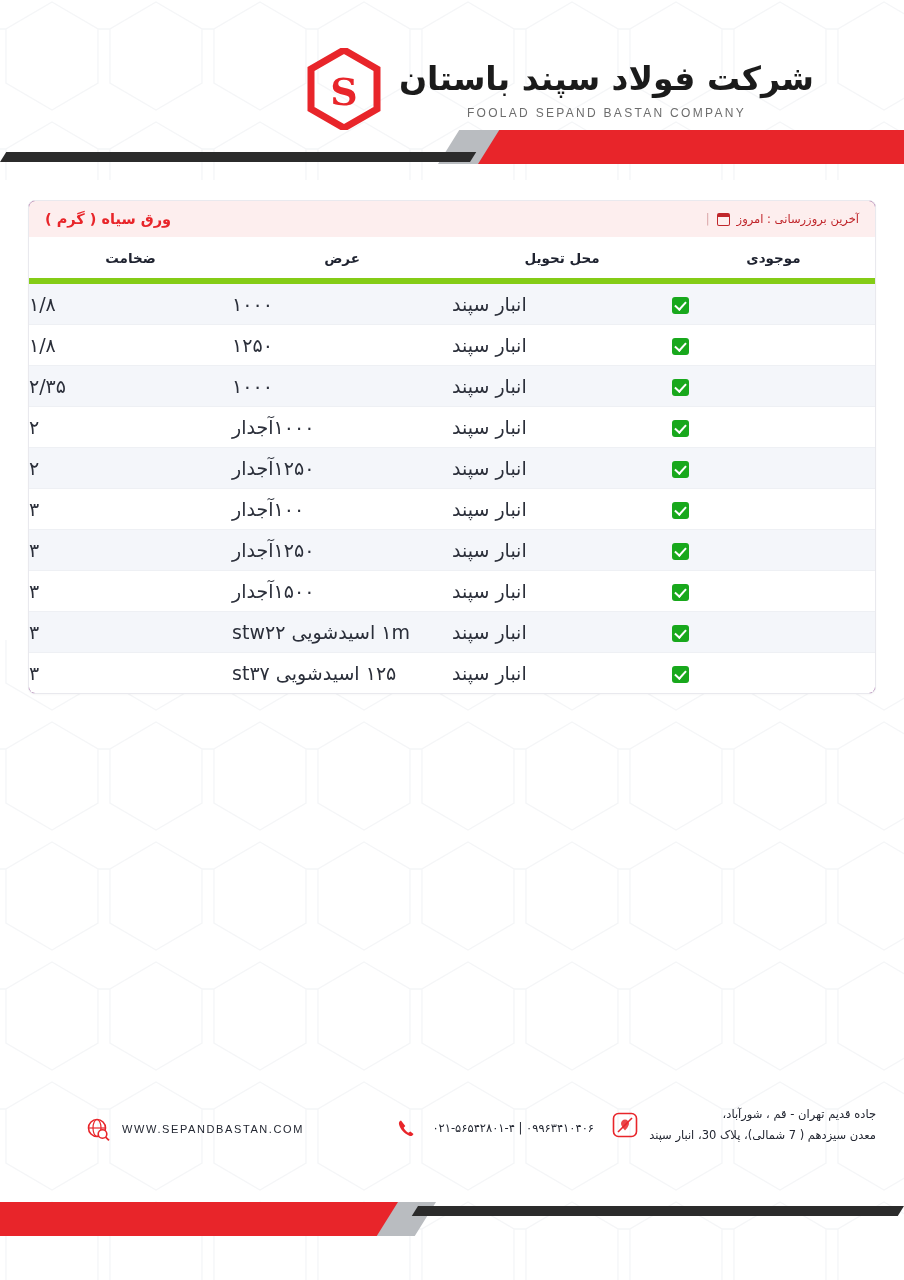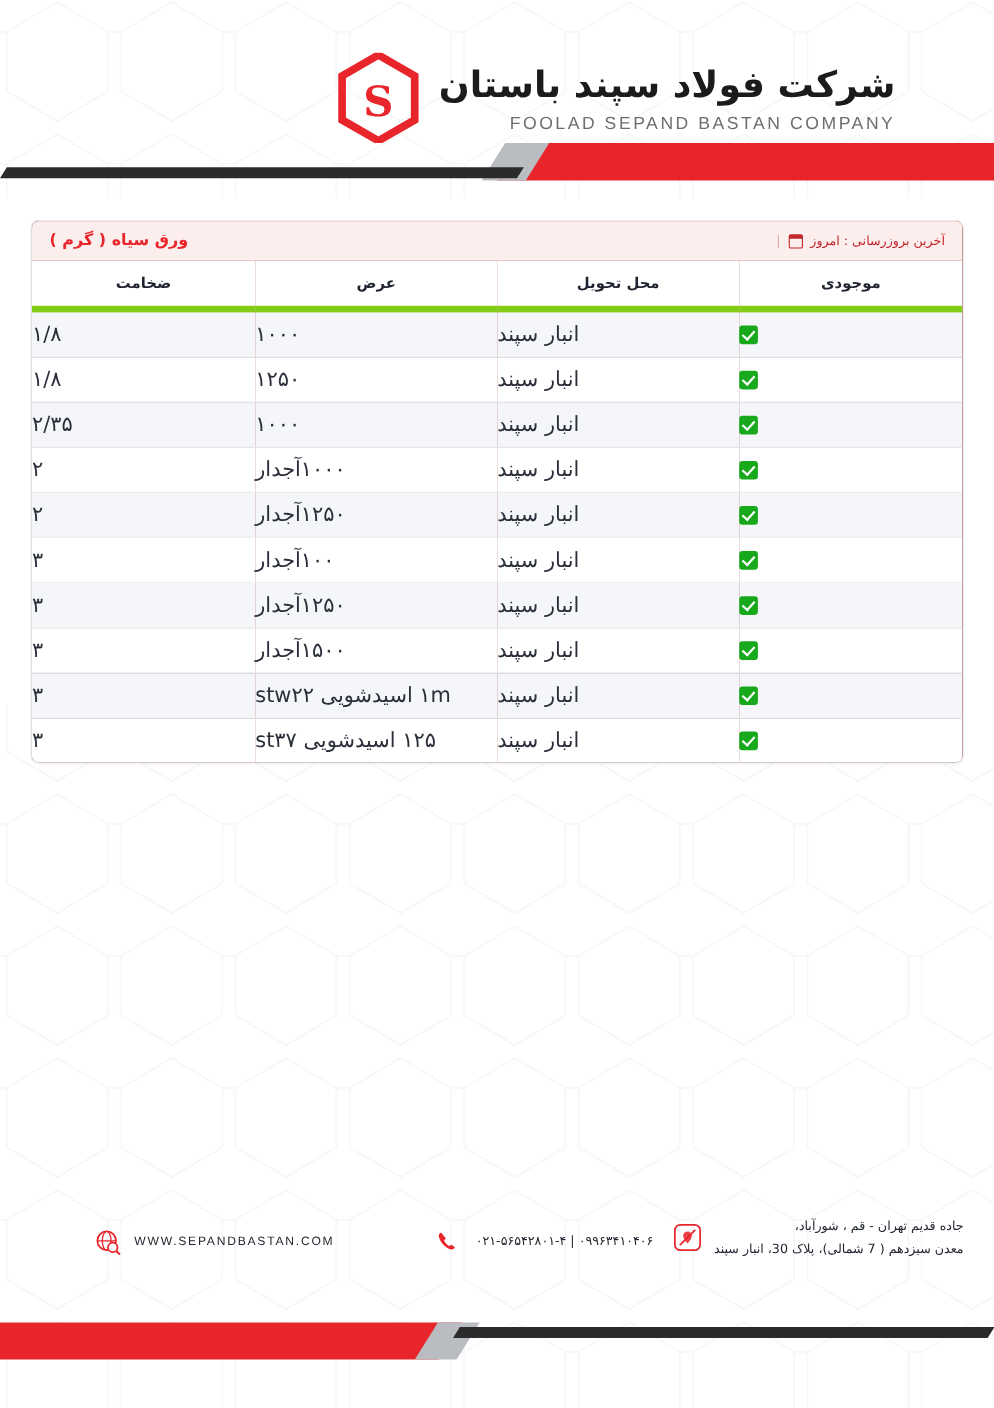--- a/index.html
+++ b/index.html
@@ -52,25 +52,25 @@
   }
   .logo-fa {
     font-size: 33px;
     font-weight: bold;
     color: #1b1b1b;
     letter-spacing: -0.5px;
     white-space: nowrap;
   }
   .logo-en {
     margin-top: 8px;
-    font-size: 16px;
+    font-size: 12px;
     letter-spacing: 2.3px;
     color: #6d6d6d;
     direction: ltr;
-    text-align: right;
+    text-align: center;
     white-space: nowrap;
     font-family: "Liberation Sans", sans-serif;
   }
 
   .header-bars {
     position: absolute;
     left: 0;
     top: 130px;
     width: 904px;
     height: 42px;
@@ -106,21 +106,21 @@
     transform: skewX(-32deg);
     transform-origin: bottom right;
   }
 
   
   .card {
     position: absolute;
     top: 200px;
     left: 28px;
     width: 848px;
-    background: #7f1d1d;
+    background: #701a75;
     border: 1px solid #e9e9ee;
     border-radius: 7px;
     overflow: hidden;
     z-index: 3;
     box-shadow: 0 1px 2px rgba(0,0,0,0.03);
   }
   .card-head {
     background: #fdeeee;
     height: 36px;
     display: flex;

